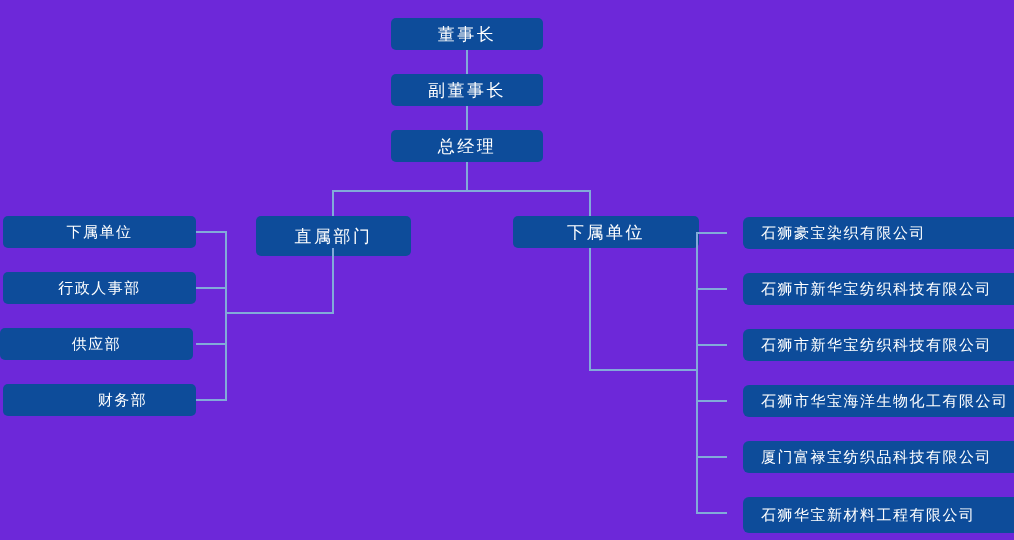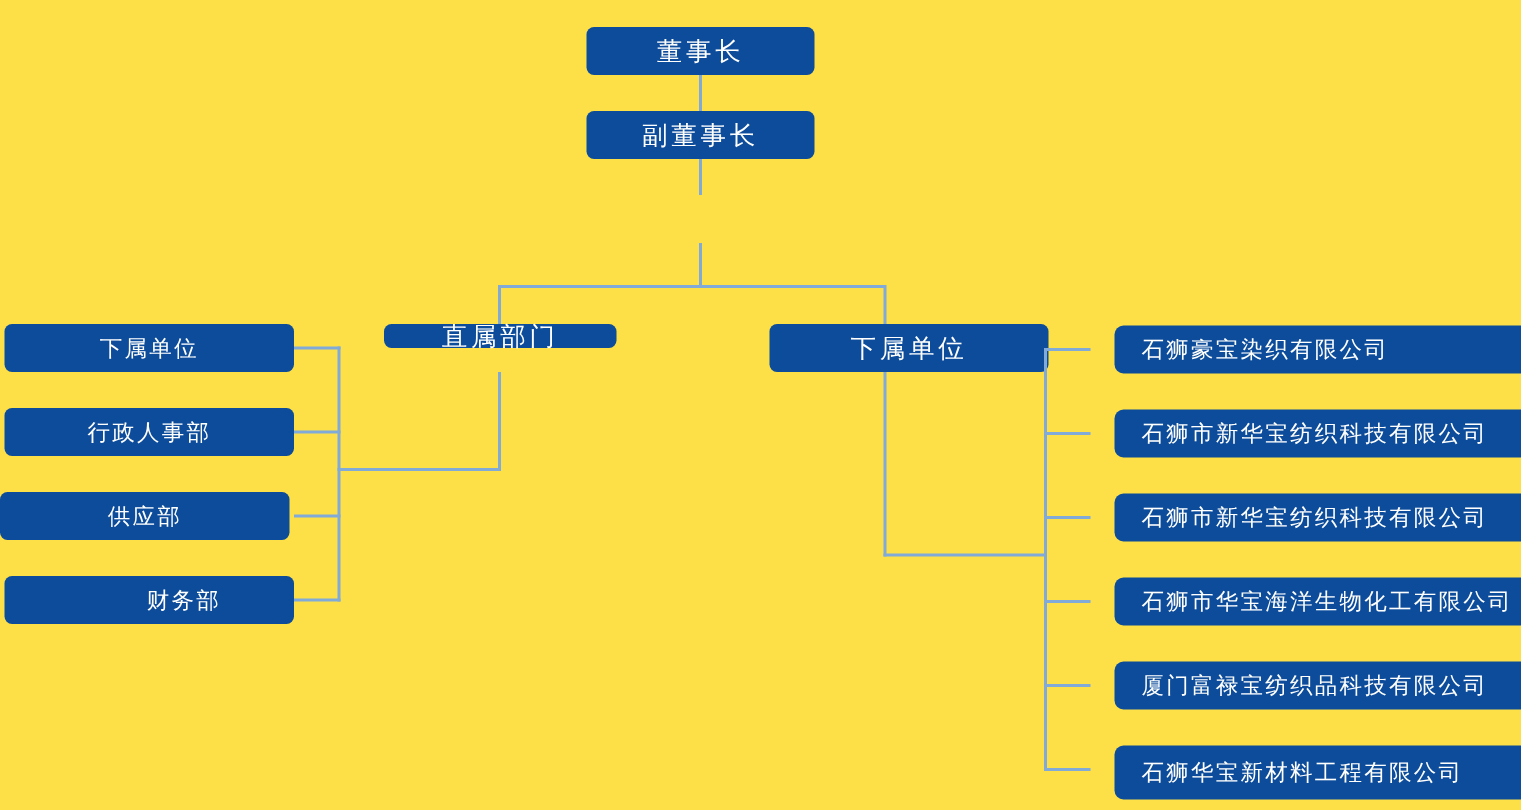--- a/index.html
+++ b/index.html
@@ -5,21 +5,21 @@
   html, body {
     margin: 0;
     padding: 0;
     background: #ffffff;
     font-family: "Liberation Sans", "DejaVu Sans", sans-serif;
   }
   #stage {
     position: relative;
     width: 1014px;
     height: 540px;
-    background: #fde047;
+    background: #6d28d9;
     overflow: hidden;
   }
   .node {
     position: absolute;
     background: #0d4c9a;
     color: #ffffff;
     border-radius: 5px;
     display: flex;
     align-items: center;
     justify-content: center;
@@ -43,22 +43,23 @@
     background: #82aad9;
   }
 </style>
 </head>
 <body>
 
 <div id="stage">
 
   <div class="node lv1" style="left:391px; top:18px;  width:152px; height:32px;">董事长</div>
   <div class="node lv1" style="left:391px; top:74px;  width:152px; height:32px;">副董事长</div>
+  <div class="node lv1" style="left:391px; top:130px; width:152px; height:32px;">总经理</div>
 
-  <div class="node lv1" style="left:256px; top:216px; width:155px; height:16px;">直属部门</div>
+  <div class="node lv1" style="left:256px; top:216px; width:155px; height:40px;">直属部门</div>
   <div class="node lv1" style="left:513px; top:216px; width:186px; height:32px;">下属单位</div>
 
   <div class="node" style="left:3px; top:216px; width:193px; height:32px;">下属单位</div>
   <div class="node" style="left:3px; top:272px; width:193px; height:32px;">行政人事部</div>
   <div class="node" style="left:0; top:328px; width:193px; height:32px;">供应部</div>
   <div class="node" style="left:3px; top:384px; width:193px; height:32px;padding-left:46px;">财务部</div>
 
   <div class="node company" style="left:727px; top:217px; width:284px; height:32px;">石狮豪宝染织有限公司</div>
   <div class="node company" style="left:727px; top:273px; width:284px; height:32px;">石狮市新华宝纺织科技有限公司</div>
   <div class="node company" style="left:727px; top:329px; width:284px; height:32px;">石狮市新华宝纺织科技有限公司</div>

